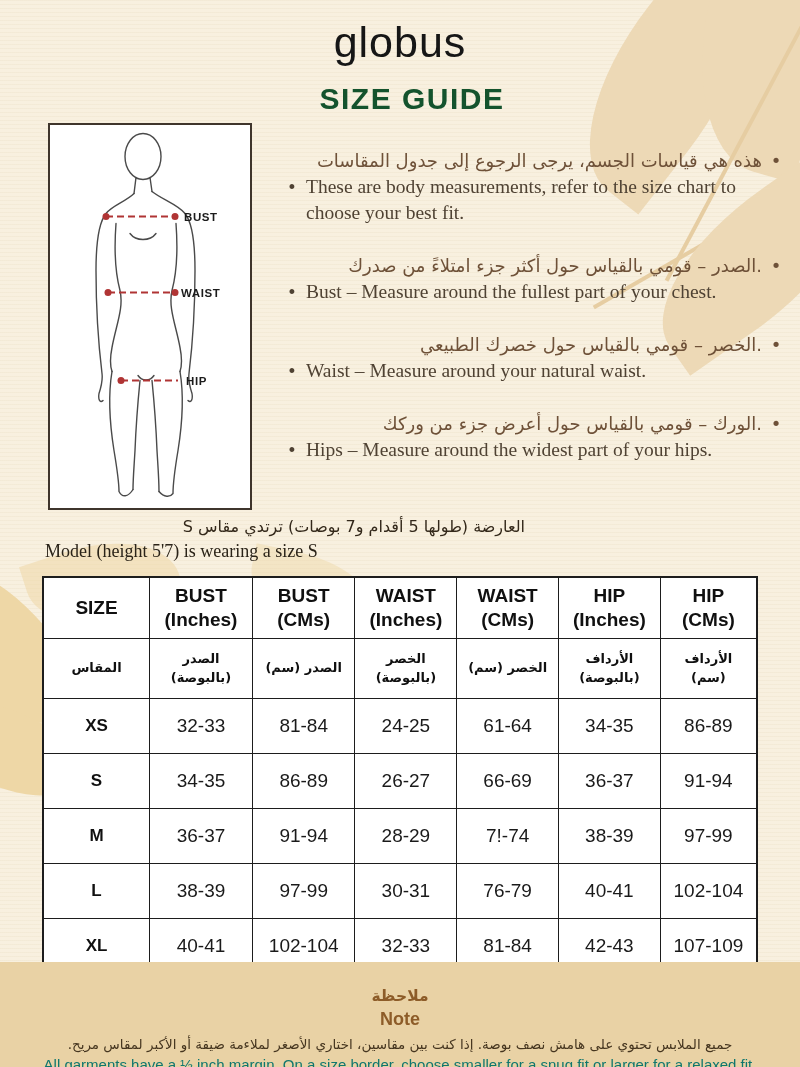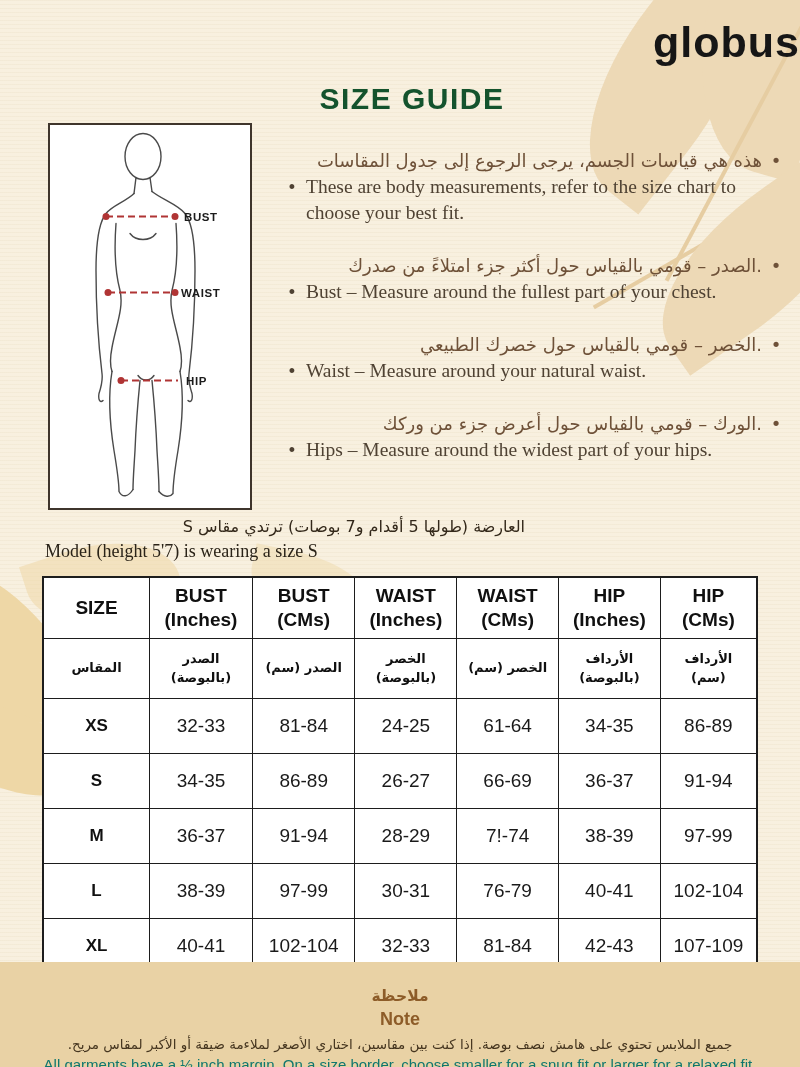--- a/index.html
+++ b/index.html
@@ -16,22 +16,22 @@
   .leaf-a{width:120px;height:250px;left:608px;top:-46px;transform:rotate(38deg);}
   .leaf-b{width:132px;height:262px;left:700px;top:-92px;transform:rotate(16deg);}
   .leaf-c{width:112px;height:244px;left:702px;top:138px;transform:rotate(55deg);}
   .stem-a{width:4px;height:330px;left:742px;top:-30px;transform:rotate(28deg);}
   .stem-b{width:4px;height:250px;left:700px;top:120px;transform:rotate(60deg);}
   .leaf-d{width:100px;height:200px;left:-52px;top:545px;transform:rotate(-35deg);background:#eed7a6;}
   .leaf-e{width:82px;height:172px;left:-38px;top:662px;transform:rotate(-60deg);background:#eed7a6;}
   .leaf-f{width:150px;height:82px;left:28px;top:542px;transform:rotate(-18deg);background:#eed7a6;opacity:.55;}
   .leaf-g{width:130px;height:70px;left:248px;top:556px;transform:rotate(12deg);background:#eed7a6;opacity:.45;}
   
-  .logo{position:absolute;left:0;top:18px;width:800px;text-align:right;z-index:2;
-    font-size:43px;font-weight:700;letter-spacing:1px;color:#161616;}
+  .logo{position:absolute;left:0;top:18px;width:800px;text-align:center;z-index:2;
+    font-size:43px;font-weight:400;letter-spacing:1px;color:#161616;}
   .page-title{position:absolute;left:0;top:70px;width:800px;text-align:center;z-index:2;margin:12px;
     font-size:30px;font-weight:700;letter-spacing:1.5px;color:#14532d;}
   
   .figure-box{position:absolute;left:48px;top:123px;width:200px;height:383px;
     background:#ffffff;border:2px solid #3f352c;z-index:2;}
   .figure-box svg{display:block;width:100%;height:100%;}
   .meas-label{font-family:"Liberation Sans",sans-serif;font-size:11.5px;font-weight:bold;
     fill:#1c1c1c;letter-spacing:.6px;}
   
   .instructions{position:absolute;left:283px;top:148px;width:502px;z-index:2;}

